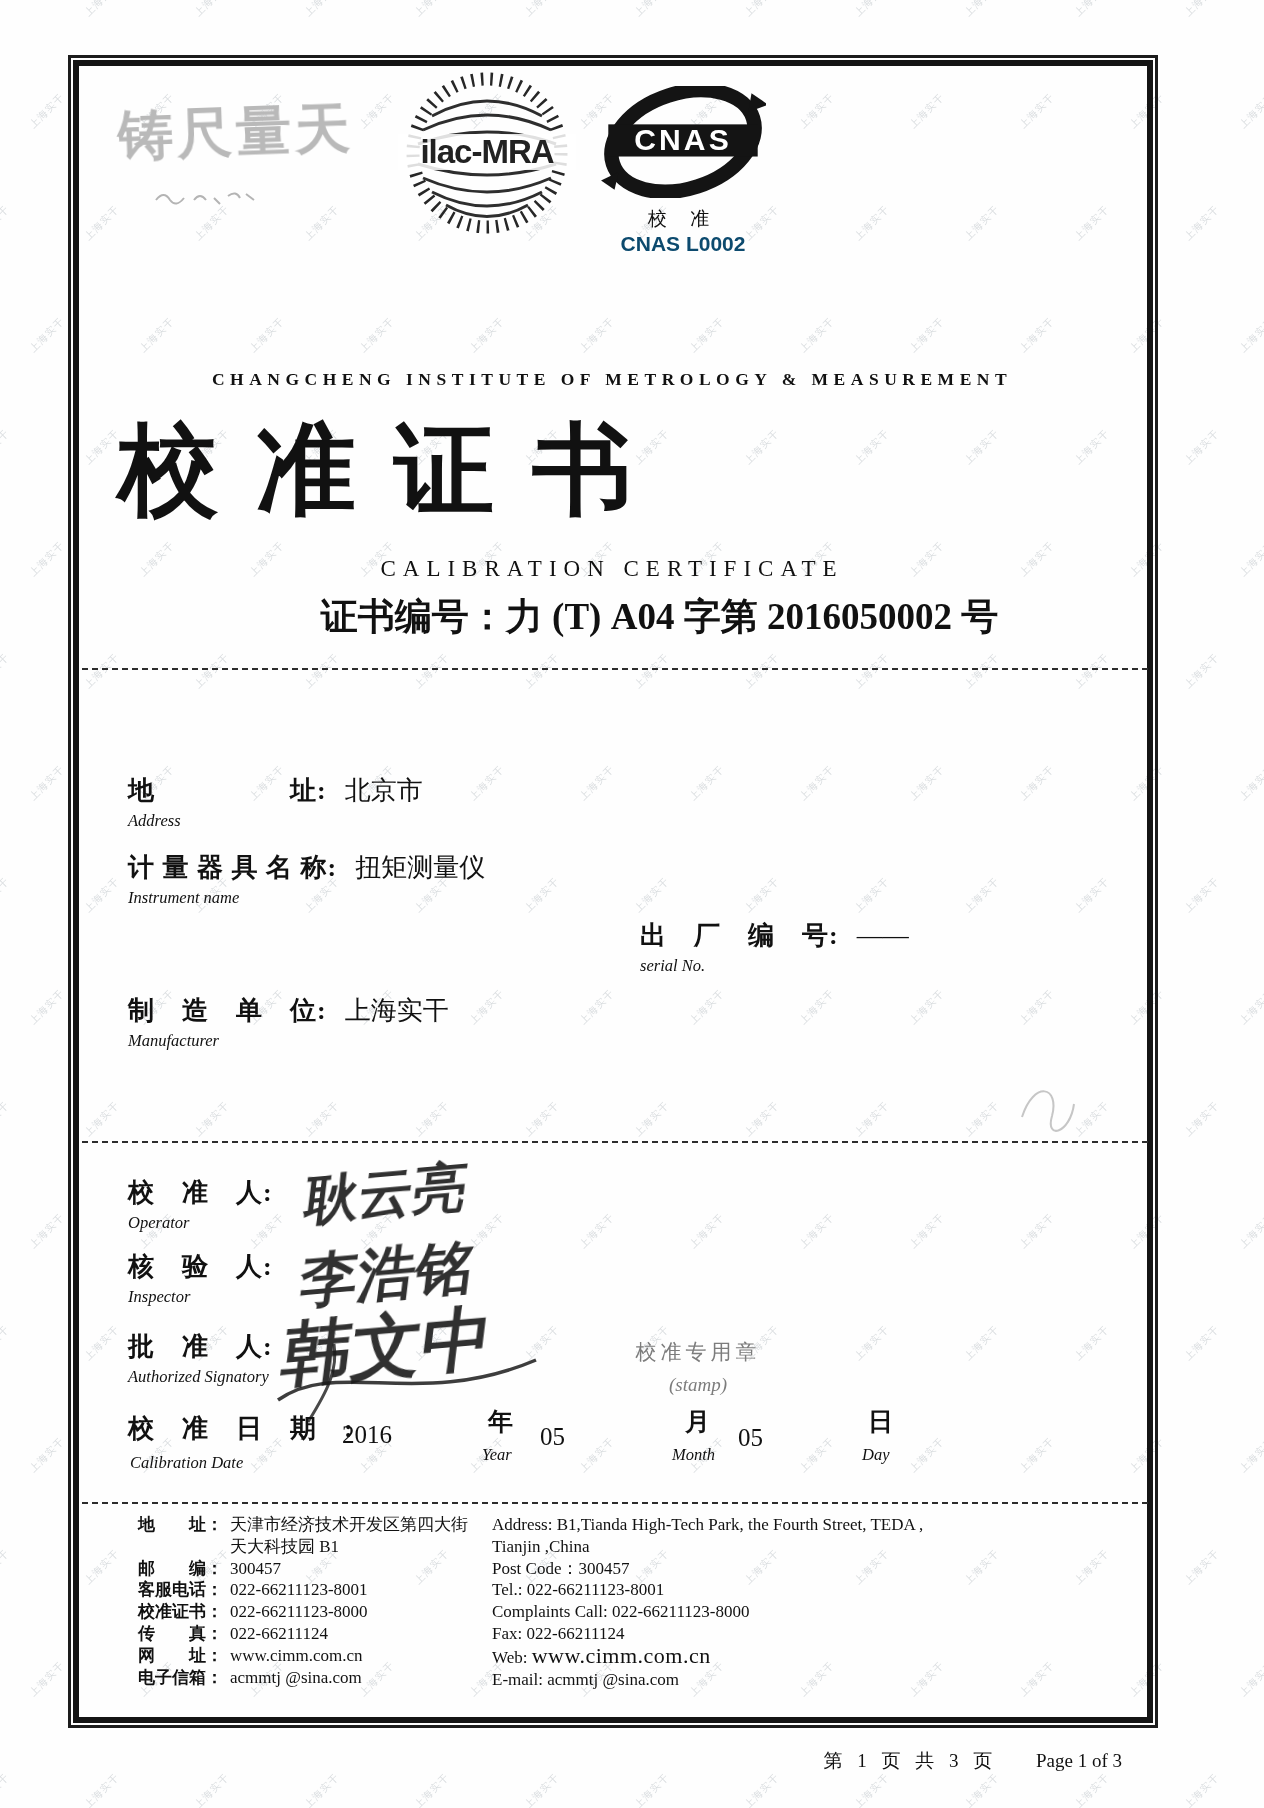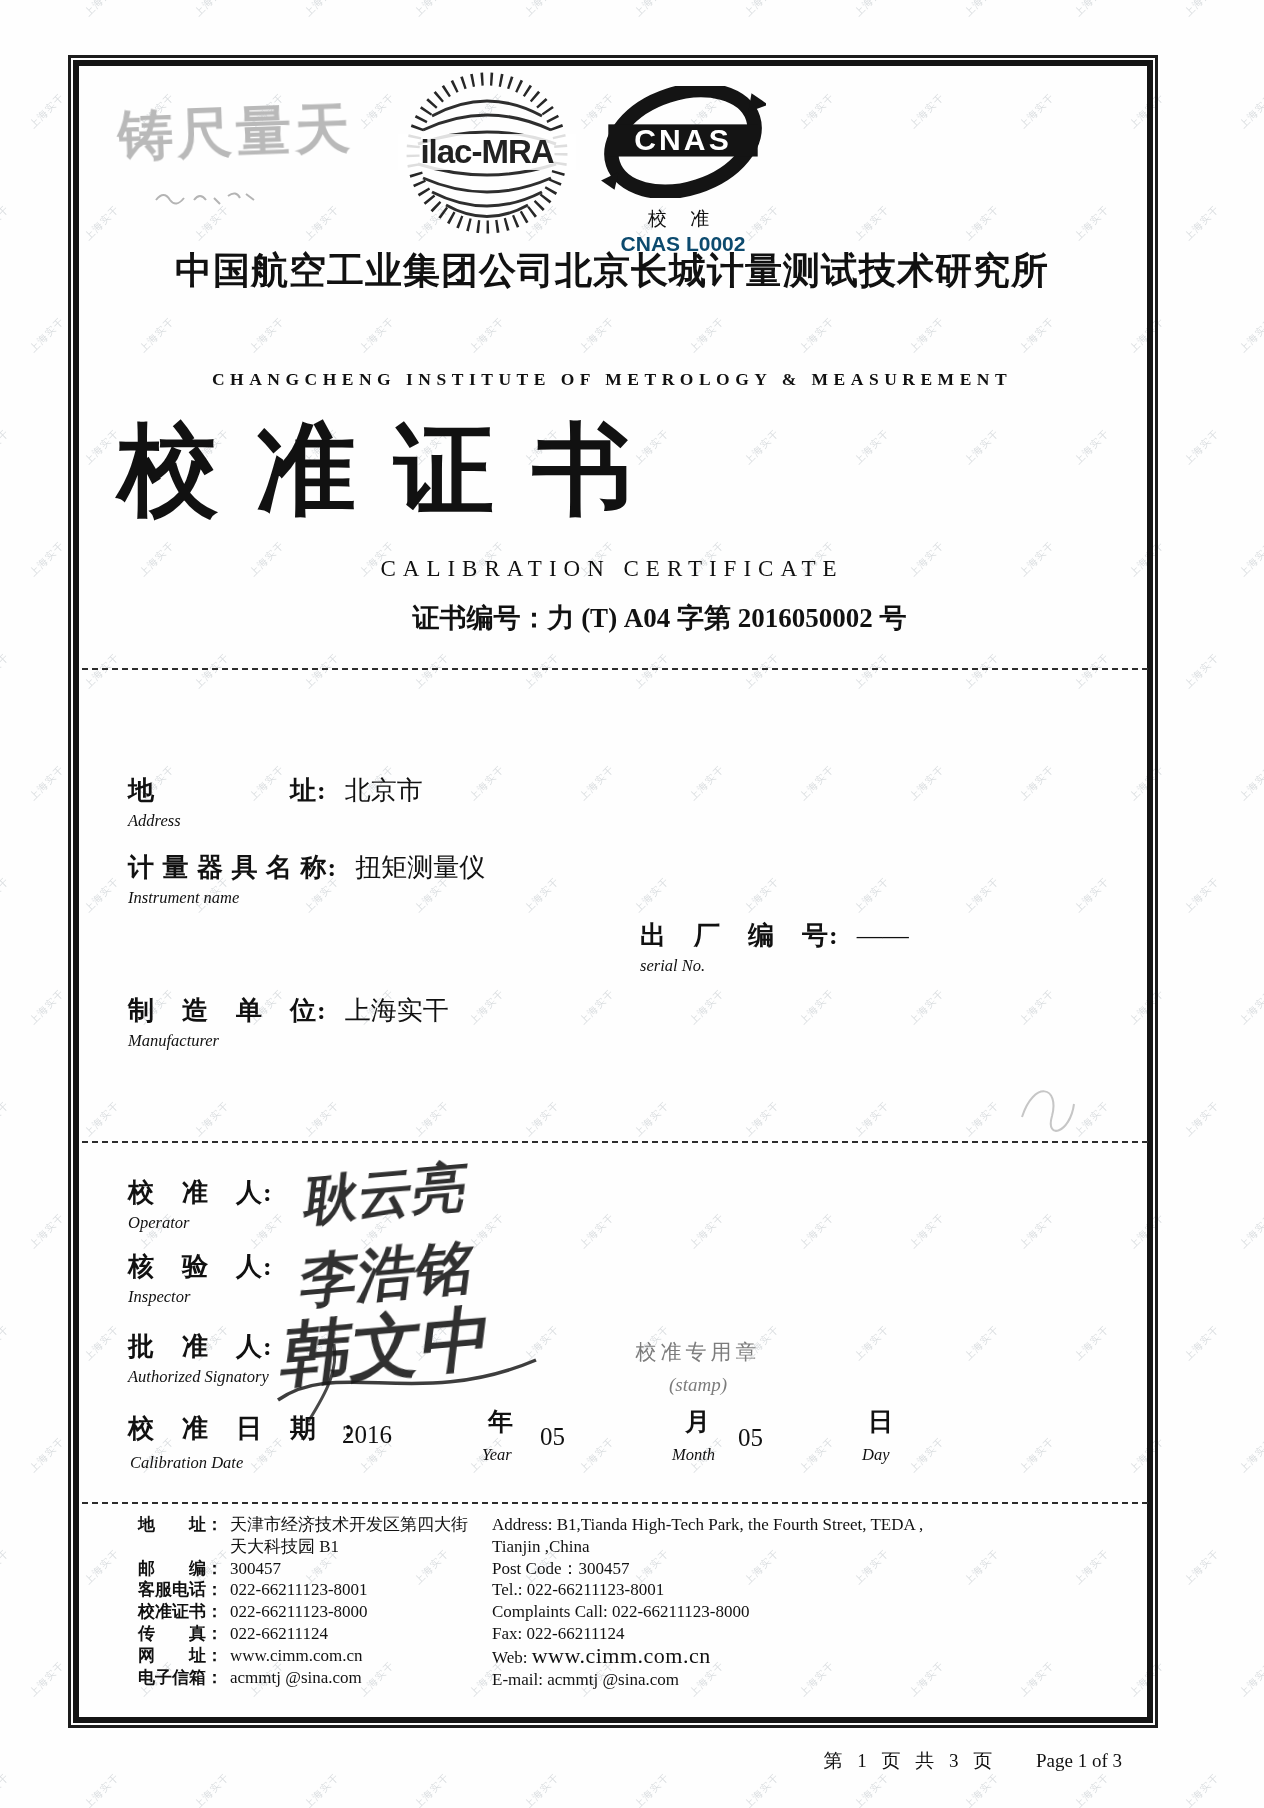--- a/index.html
+++ b/index.html
@@ -75,21 +75,21 @@
     font-size:100px;font-weight:900;letter-spacing:38px;text-indent:38px;
     white-space:nowrap;filter:blur(.25px);
   }
   .title-en{
     position:absolute;left:80px;top:556px;width:1064px;text-align:center;
     font-size:23px;font-weight:500;letter-spacing:7px;white-space:nowrap;
   }
   
   .certline{position:absolute;left:0;top:592px;width:1264px;text-align:center;}
   .certline .inner{display:inline-block;text-align:left;margin-left:55px;}
-  .cert-row{font-size:27px;font-weight:600;white-space:nowrap;margin-top:8px;}
+  .cert-row{font-size:37px;font-weight:600;white-space:nowrap;}
   .cert-sub{font-size:17px;font-style:italic;margin-top:6px;}
   
   .dash{position:absolute;left:82px;width:1066px;border-top:2.5px dashed #2c2c2c;}
   .dash1{top:668px;}
   .dash2{top:1141px;}
   .dash3{top:1502px;}
   
   .field{position:absolute;left:128px;white-space:nowrap;}
   .f-label{font-size:26px;font-weight:600;letter-spacing:1px;}
   .f-value{font-size:26px;font-weight:400;margin-left:14px;}
@@ -369,21 +369,20 @@
         <ellipse cx="80" cy="52" rx="71" ry="46" fill="none" stroke="#141414" stroke-width="14" transform="rotate(-18 80 52)"></ellipse>
         <path d="M146,6 l16,11 -19,7 z" fill="#141414"></path>
         <path d="M14,99 l-13,-9 17,-8 z" fill="#141414"></path>
         <rect x="8" y="36" width="144" height="31" fill="#141414"></rect>
         <text x="80" y="61" text-anchor="middle" fill="#ffffff" font-family="Liberation Sans, DejaVu Sans, sans-serif" font-size="29" font-weight="900" letter-spacing="3">CNAS</text>
       </svg>
       <div class="cnas-cn">校 准</div>
       <div class="cnas-code">CNAS L0002</div>
     </div>
 
-    <div class="org-cn">中国航空工业集团公司北京长城计量测试技术研究所</div>
     <div class="org-en">CHANGCHENG INSTITUTE OF METROLOGY &amp; MEASUREMENT</div>
 
     <div class="title-cn">校准证书</div>
     <div class="title-en">CALIBRATION CERTIFICATE</div>
 
     <div class="certline">
       <div class="inner">
         <div class="cert-row">
           <span>证书编号：</span><span>力 (T) A04 字第 2016050002 号</span>
         </div>

